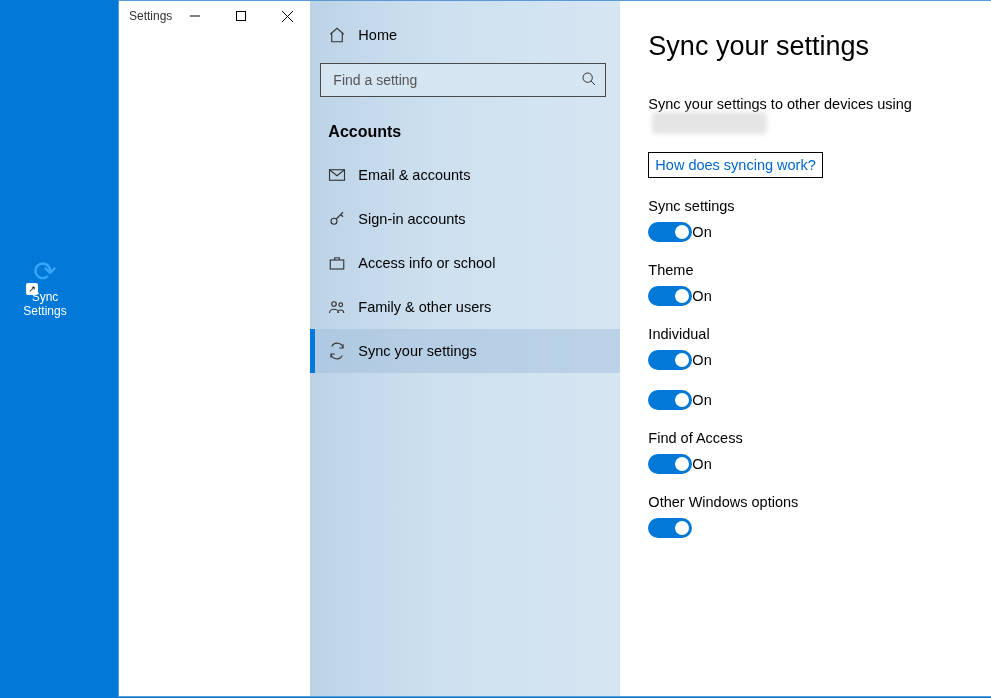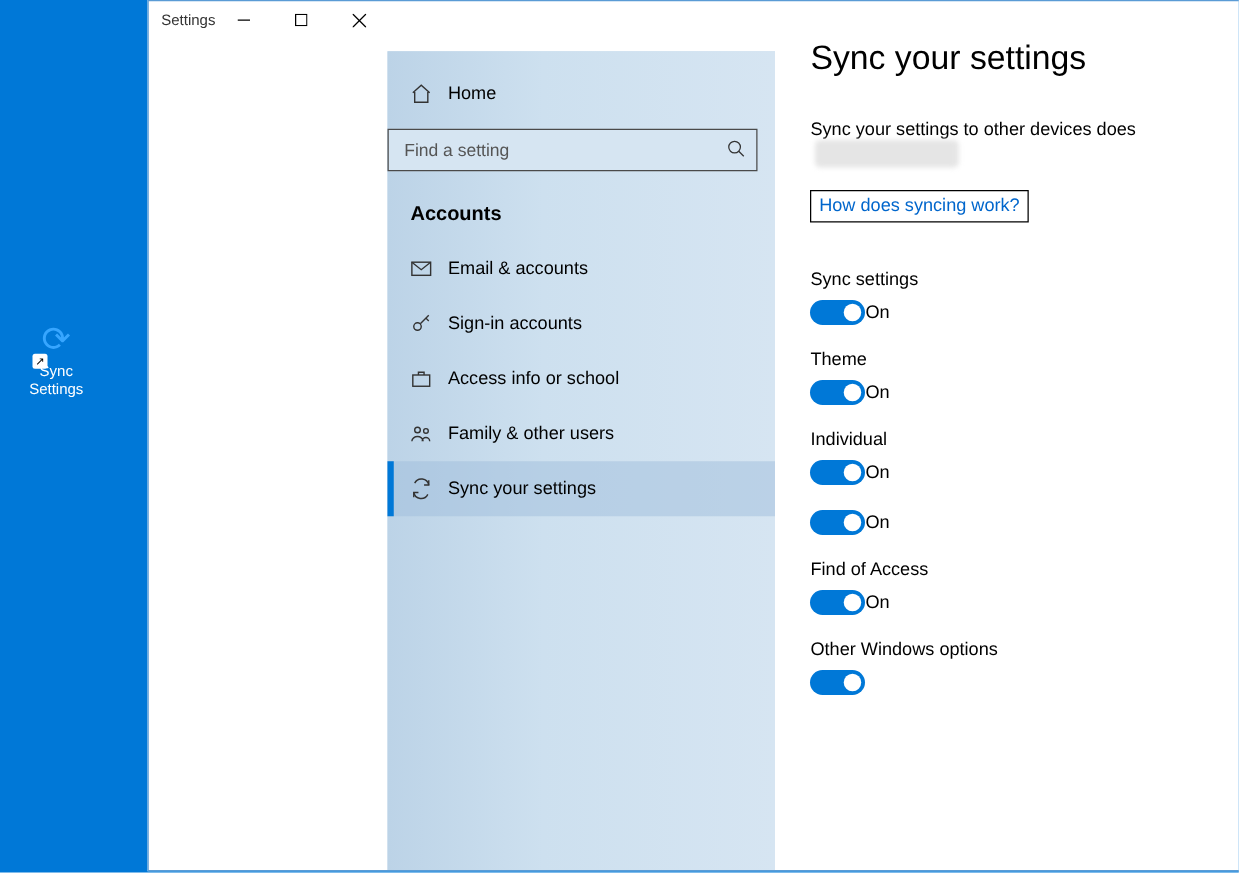--- a/index.html
+++ b/index.html
@@ -84,21 +84,20 @@
   }
 
   .sidebar {
     width: 310px;
     background: #cddfef;
     padding: 12px 0 0 0;
     flex-shrink: 0;
     display: flex;
     flex-direction: column;
     position: relative;
-    margin-top: 40px;
   }
   
   .sidebar::before {
     content: "";
     position: absolute;
     left: 0; top: 0; bottom: 0;
     width: 100%;
     background: linear-gradient(90deg, #bcd3e7 0%, #cde0ef 40%, #d6e5f2 100%);
     z-index: 0;
   }
@@ -124,21 +123,21 @@
   .side-row.active::before {
     content: "";
     position: absolute;
     left: 0;
     width: 5px;
     height: 44px;
     background: #0078d7;
   }
 
   .search-wrap {
-    padding: 6px 14px 10px 0;
+    padding: 6px 14px 10px 10px;
   }
   .search-box {
     display: flex;
     align-items: center;
     border: 1px solid #4a4a4a;
     background: #d6e5f2;
     height: 34px;
     padding: 0 8px 0 10px;
   }
   .search-box input {
@@ -200,21 +199,21 @@
     vertical-align: middle;
     margin-left: 4px;
   }
 
   .link-box {
     display: inline-block;
     border: 1px solid #000;
     padding: 4px 6px;
     color: #0066cc;
     font-size: 14.5px;
-    margin-bottom: 32px;
+    margin-bottom: 14px;
   }
 
   .setting-block { margin-bottom: 20px; }
   .setting-label {
     font-size: 14.5px;
     margin-bottom: 8px;
     color: #000;
   }
   .toggle-row {
     display: flex;
@@ -350,21 +349,21 @@
         </div>
       </div>
     </div>
 
     <div class="content">
       <div class="scrollbar"></div>
 
       <h1>Sync your settings</h1>
 
       <div class="desc">
-        <span>Sync your settings to other devices does</span>
+        <span>Sync your settings to other devices using</span>
         <span class="blur-pill"></span>
       </div>
 
       <a class="link-box">How does syncing work?</a>
 
       <div class="setting-block" style="margin-top:6px;">
         <div class="setting-label">Sync settings</div>
         <div class="toggle-row">
           <div class="toggle"></div>
           <span class="toggle-state">On</span>

